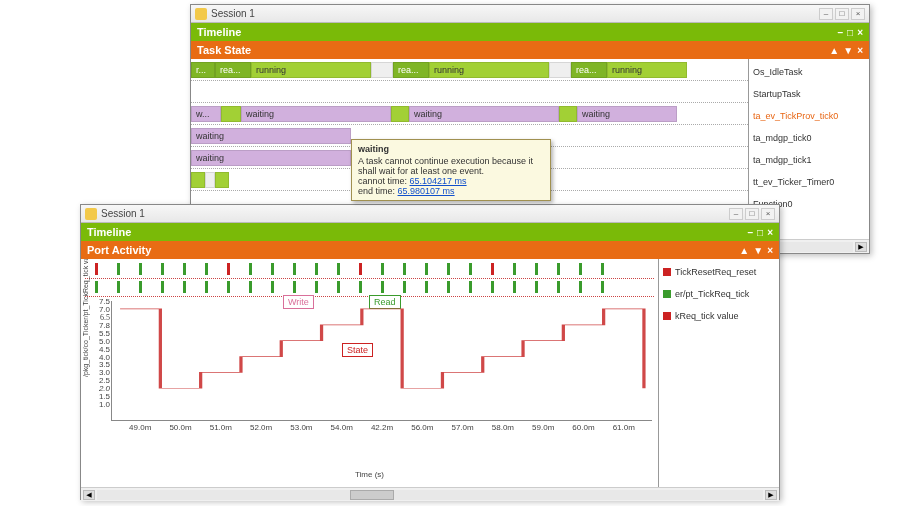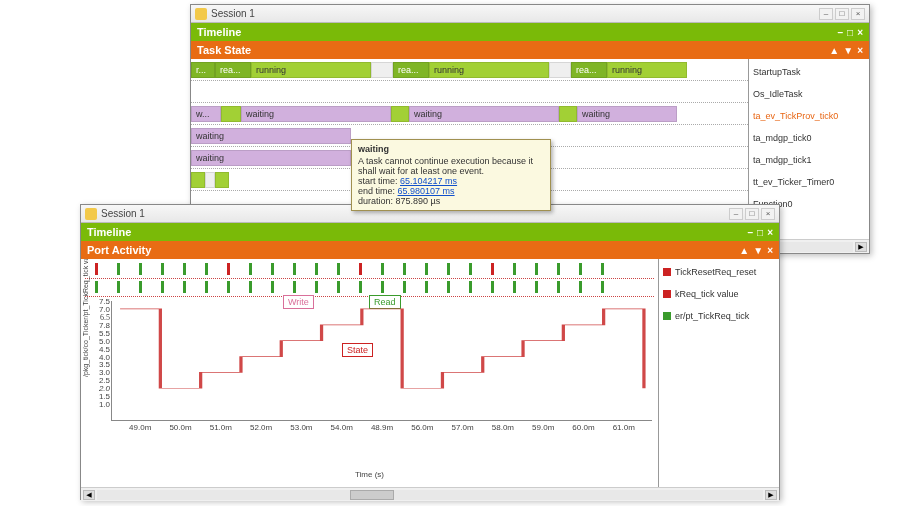--- a/index.html
+++ b/index.html
@@ -282,38 +282,36 @@
           <span class="task-state st-waiting" style="width: 160px;">waiting</span>
         </div>
         <div class="task-row">
           <span class="task-state st-running" style="width: 14px;"></span>
           <span class="task-state st-empty" style="width: 10px;"></span>
           <span class="task-state st-running" style="width: 14px;"></span>
         </div>
         <div class="task-row"></div>
       </div>
     <div class="legend-area" id="task-legend">
+        <div class="legend-row">Os_IdleTask</div>
         <div class="legend-row">StartupTask</div>
-        <div class="legend-row">Os_IdleTask</div>
         <div class="legend-row orange">ta_ev_TickProv_tick0</div>
         <div class="legend-row">ta_mdgp_tick0</div>
         <div class="legend-row">ta_mdgp_tick1</div>
         <div class="legend-row">tt_ev_Ticker_Timer0</div>
         <div class="legend-row">Function0</div>
       </div>
 
     <div class="tooltip" style="left:160px; top:80px;">
       <div class="tt-title">waiting</div>
       <div>A task cannot continue execution because it shall wait for at least one event.</div>
-      <div><span>start time:</span>
+      <div><span>cannot time:</span>
         <a href="#">65.104217 ms</a></div>
       <div><span>end time:</span>
         <a href="#">65.980107 ms</a></div>
-      <div><span>duration:</span>
-        <span>875.890 µs</span></div>
     </div>
   </div>
   <div class="hscroll">
     <span class="arrow">◀</span>
     <div class="track">
         <div class="thumb" style="left:40%; width:40px;"></div>
       </div>
     <span class="arrow">▶</span>
   </div>
 </div>
@@ -424,35 +422,35 @@
             <div class="y-tick" style="top: 20%;">7.8</div>
             <div class="y-tick" style="top: 13.3333%; font-family: Liberation Serif, serif;">6.5</div>
             <div class="y-tick" style="top: 6.66667%;">7.0</div>
             <div class="y-tick" style="top: 0%;">7.5</div>
             <div class="x-tick" style="left: 5.22388%;">49.0m</div>
             <div class="x-tick" style="left: 12.6866%;">50.0m</div>
             <div class="x-tick" style="left: 20.1493%;">51.0m</div>
             <div class="x-tick" style="left: 27.6119%;">52.0m</div>
             <div class="x-tick" style="left: 35.0746%;">53.0m</div>
             <div class="x-tick" style="left: 42.5373%;">54.0m</div>
-            <div class="x-tick" style="left: 50%;">48.9m</div>
+            <div class="x-tick" style="left: 50%;">42.2m</div>
             <div class="x-tick" style="left: 57.4627%;">56.0m</div>
             <div class="x-tick" style="left: 64.9254%;">57.0m</div>
             <div class="x-tick" style="left: 72.3881%;">58.0m</div>
             <div class="x-tick" style="left: 79.8507%;">59.0m</div>
             <div class="x-tick" style="left: 87.3134%;">60.0m</div>
             <div class="x-tick" style="left: 94.7761%;">61.0m</div>
           </div>
         <div class="x-label">Time (s)</div>
       </div>
     </div>
     <div class="legend-area" id="port-legend">
         <div class="legend-row"><span class="port-legend-color" style="background: rgb(204, 34, 34);"></span>TickResetReq_reset</div>
+        <div class="legend-row"><span class="port-legend-color" style="background: rgb(58, 155, 44);"></span>er/pt_TickReq_tick</div>
         <div class="legend-row"><span class="port-legend-color" style="background: rgb(204, 34, 34);"></span>kReq_tick value</div>
-        <div class="legend-row"><span class="port-legend-color" style="background: rgb(58, 155, 44);"></span>er/pt_TickReq_tick</div>
       </div>
   </div>
   <div class="hscroll">
     <span class="arrow">◀</span>
     <div class="track">
         <div class="thumb" style="left:38%; width:44px;"></div>
       </div>
     <span class="arrow">▶</span>
   </div>
 </div>

